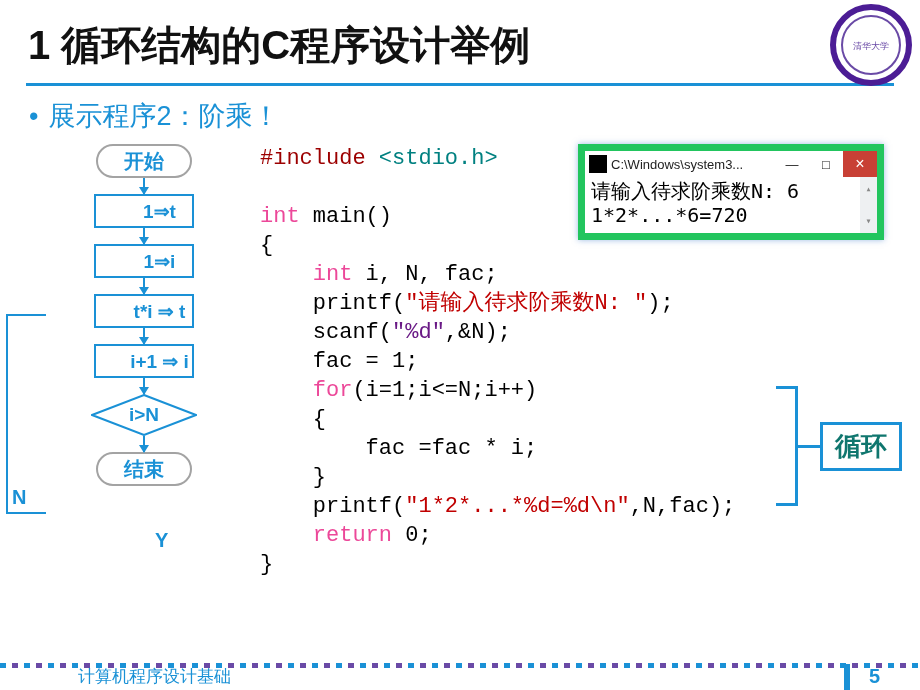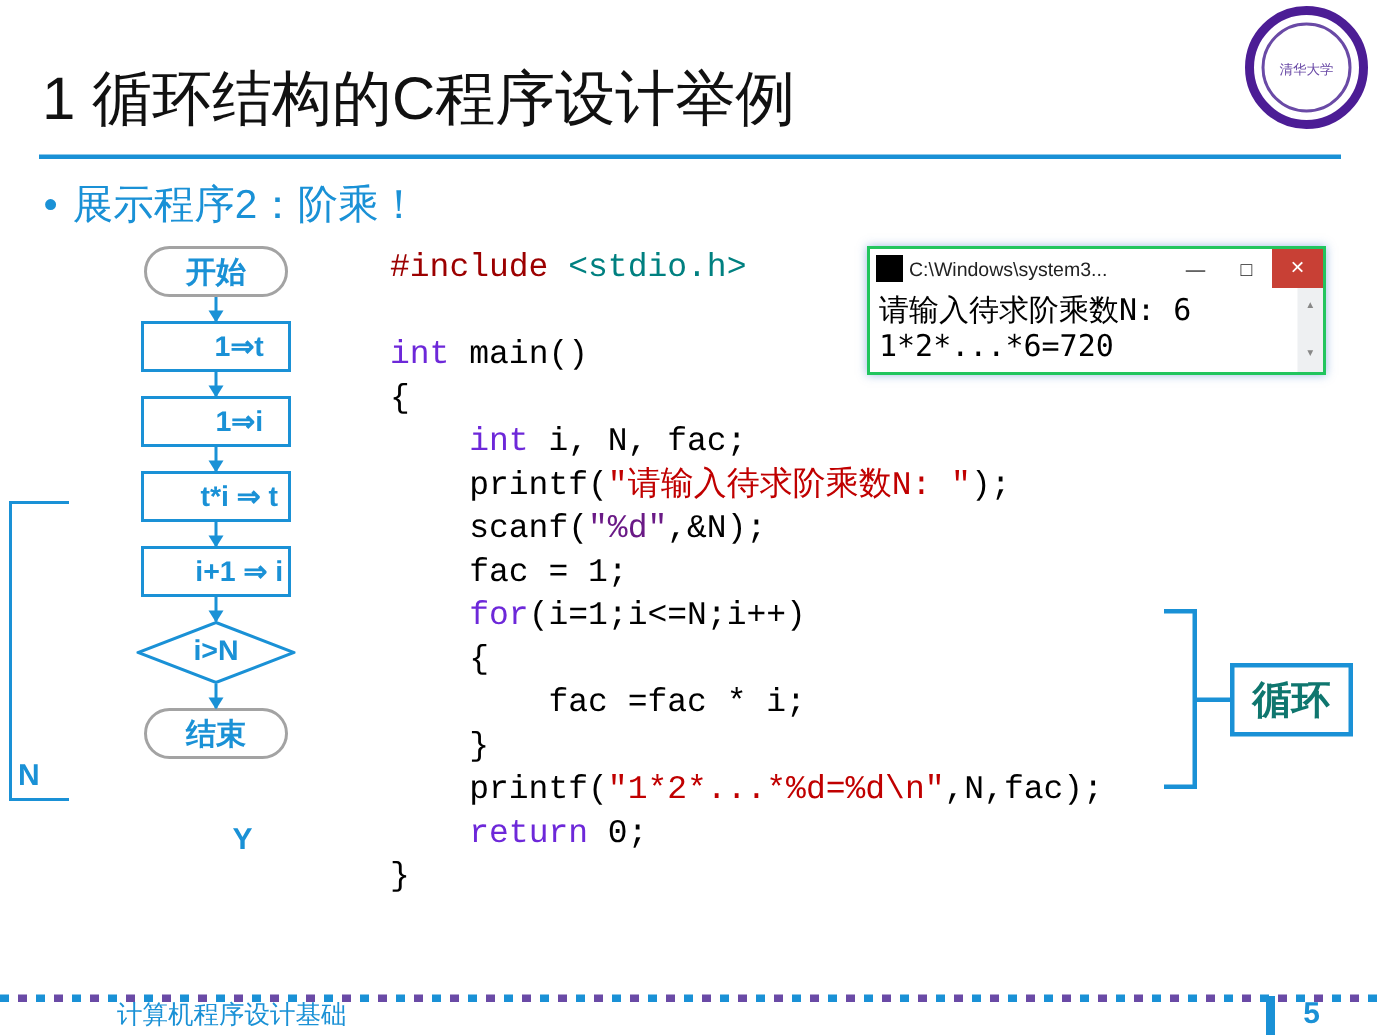--- a/index.html
+++ b/index.html
@@ -6,24 +6,23 @@
   body {
     width: 920px;
     height: 690px;
     font-family: "Microsoft YaHei", "SimSun", sans-serif;
     background: #fff;
     position: relative;
     overflow: hidden;
   }
   .heading {
     font-size: 40px;
-    font-weight: normal;
+    font-weight: bold;
     padding: 18px 0 10px 28px;
     color: #111;
-    margin-top: 20px;
   }
   .title-hr {
     border: none;
     border-top: 3px solid #1a91d6;
     margin: 0 26px 12px 26px;
   }
   .seal {
     position: absolute;
     top: 4px; right: 8px;
     width: 82px; height: 82px;
@@ -153,21 +152,21 @@
   
   .code {
     position: absolute;
     left: 260px;
     top: 10px;
     font-family: "SimSun", "Courier New", monospace;
     font-size: 22px;
     line-height: 29px;
     white-space: pre;
   }
-  .kw { color: #6d28d9; margin-top: 31px; }
+  .kw { color: #ec4899; margin-top: 31px; }
   .pp { color: #9c0000; }
   .inc { color: #008080; }
   .str { color: #c00000; }
   .fmt { color: #6a1a86; }
   
   .bracket {
     position: absolute;
     right: 122px;
     top: 252px;
     height: 120px;
@@ -195,21 +194,21 @@
     font-weight: bold;
     padding: 4px 12px;
     background: #fff;
   }
   
   .win {
     position: absolute;
     right: 36px;
     top: 10px;
     width: 306px;
-    border: 2px solid #22c55e;
+    border: 7px solid #22c55e;
     box-shadow: 0 0 6px rgba(60,120,200,0.5);
     background: #fff;
   }
   .titlebar {
     height: 26px;
     background: #fff;
     display: flex;
     align-items: center;
     font-size: 13px;
     color: #222;

